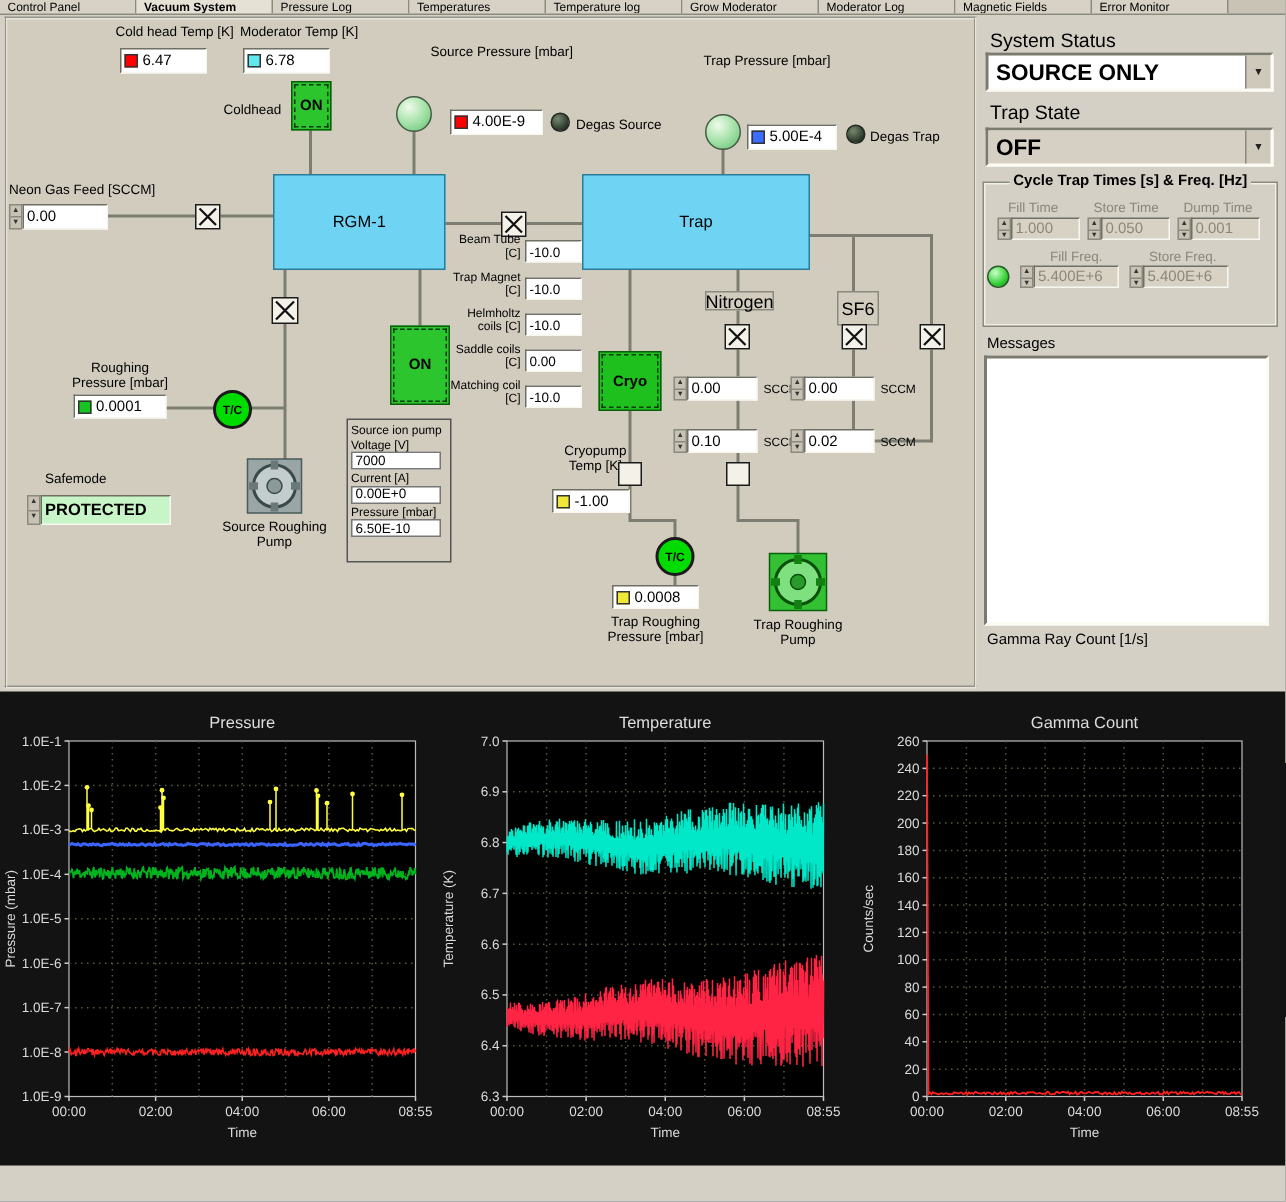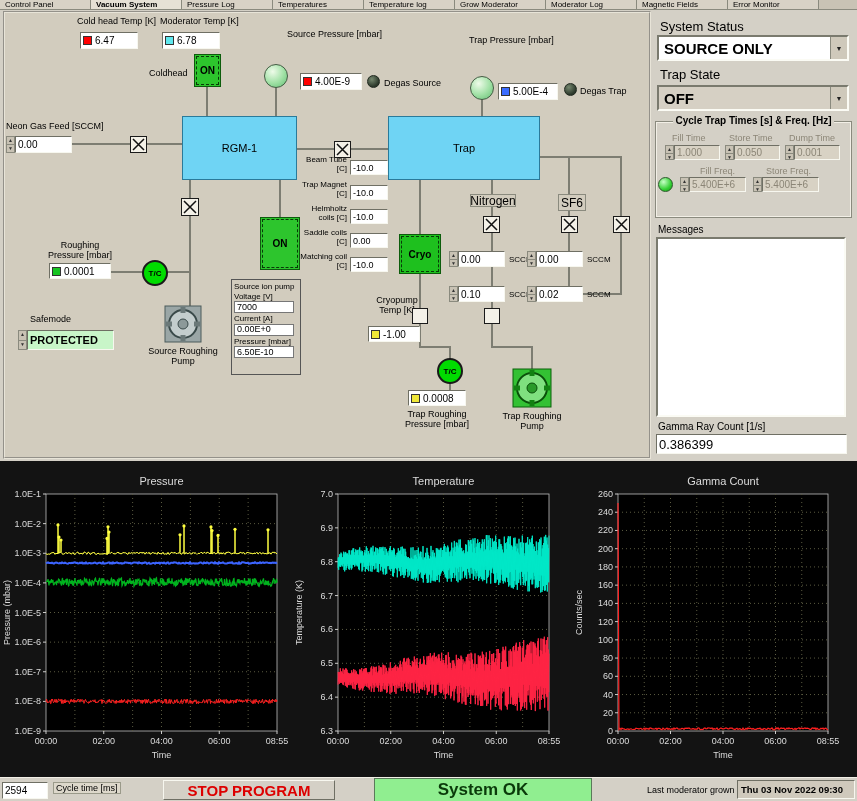--- a/index.html
+++ b/index.html
@@ -189,21 +189,21 @@
       <circle cx="19" cy="19" r="14" fill="#c3cdcd" stroke="#3a4a4a" stroke-width="2"></circle>
       <circle cx="19" cy="19" r="5" fill="#8c9999" stroke="#3a4a4a"></circle>
       <rect x="16.5" y="2" width="5" height="6" fill="#6a7878"></rect>
         <rect x="16.5" y="30" width="5" height="6" fill="#6a7878"></rect>
       <rect x="2" y="16.5" width="6" height="5" fill="#6a7878"></rect>
         <rect x="30" y="16.5" width="6" height="5" fill="#6a7878"></rect>
     </svg>
     <div class="lbl wrap ctr" style="left:136px;top:333px;width:84px">Source Roughing Pump</div>
 
     <div class="boxlbl" style="left:465px;top:181px;width:46px;height:13px">Nitrogen</div>
-    <div class="boxlbl" style="left:553px;top:181px;width:28px;height:17px">SF6</div>
+    <div class="boxlbl" style="left:553px;top:181px;width:28px;height:23px">SF6</div>
     <div class="valve" style="left:478px;top:203px;width:17px;height:17px">
         <svg width="13" height="13">
           <path d="M1 1L12 12M12 1L1 12" stroke="#111" stroke-width="1.5"></path>
         </svg>
       </div>
     <div class="valve" style="left:556px;top:203px;width:17px;height:17px">
         <svg width="13" height="13">
           <path d="M1 1L12 12M12 1L1 12" stroke="#111" stroke-width="1.5"></path>
         </svg>
       </div>
@@ -324,23 +324,20 @@
     <div class="arrows">
         <span>▲</span>
         <span>▼</span>
       </div>
     <div class="stepfield">5.400E+6</div>
   </div>
 
   <div class="lbl" style="left:658px;top:224px;font-size:10px">Messages</div>
   <div class="msgbox" style="left:656px;top:237px;width:190px;height:180px"></div>
   <div class="lbl" style="left:658px;top:421px;font-size:10px">Gamma Ray Count [1/s]</div>
-  <div class="field" style="left:656px;top:434px;width:191px;height:20px;font-size:13px">
-    <span>0.386399</span>
-  </div>
 
   <svg id="charts-svg" width="857" height="316" style="position:absolute;left:0;top:461px;background:var(--chart-area-bg,#131313)">
       <g>
         <rect x="46" y="33" width="231" height="237" fill="#000000" stroke="#bdbdbd" stroke-width="0.8"></rect>
         <line x1="74.875" y1="33" x2="74.875" y2="270" stroke="#5a5a40" stroke-width="1" stroke-dasharray="1,3"></line>
         <line x1="103.75" y1="33" x2="103.75" y2="270" stroke="#5a5a40" stroke-width="1" stroke-dasharray="1,3"></line>
         <line x1="132.625" y1="33" x2="132.625" y2="270" stroke="#5a5a40" stroke-width="1" stroke-dasharray="1,3"></line>
         <line x1="161.5" y1="33" x2="161.5" y2="270" stroke="#5a5a40" stroke-width="1" stroke-dasharray="1,3"></line>
         <line x1="190.375" y1="33" x2="190.375" y2="270" stroke="#5a5a40" stroke-width="1" stroke-dasharray="1,3"></line>
         <line x1="219.25" y1="33" x2="219.25" y2="270" stroke="#5a5a40" stroke-width="1" stroke-dasharray="1,3"></line>
@@ -507,23 +504,13 @@
         <text x="775.5" y="283" font-size="9" text-anchor="middle" fill="#dcdcdc" font-family="&quot;Liberation Sans&quot;, sans-serif">06:00</text>
         <line x1="828" y1="270" x2="828" y2="273" stroke="#cccccc" stroke-width="1"></line>
         <text x="828" y="283" font-size="9" text-anchor="middle" fill="#dcdcdc" font-family="&quot;Liberation Sans&quot;, sans-serif">08:55</text>
         <text x="723" y="24" font-size="11" text-anchor="middle" fill="#dcdcdc" font-family="&quot;Liberation Sans&quot;, sans-serif">Gamma Count</text>
         <text x="723" y="297" font-size="9" text-anchor="middle" fill="#dcdcdc" font-family="&quot;Liberation Sans&quot;, sans-serif">Time</text>
         <text x="582" y="151.5" font-size="9" text-anchor="middle" fill="#dcdcdc" font-family="&quot;Liberation Sans&quot;, sans-serif" transform="rotate(-90 582 151.5)">Counts/sec</text>
         <polyline points="618,42.1 619,268.4 620,267.3 621,268.5 622,267.1 623,267.9 624,267.9 625,268.4 626,268.5 627,268.1 628,267.8 629,268.5 630,268.0 631,267.8 632,268.2 633,268.5 634,268.4 635,268.4 636,267.2 637,267.5 638,267.6 639,268.0 640,267.5 641,267.3 642,268.4 643,268.3 644,267.2 645,268.6 646,267.2 647,268.1 648,267.5 649,268.3 650,267.0 651,267.1 652,267.8 653,267.8 654,268.2 655,267.8 656,267.3 657,268.5 658,267.4 659,267.4 660,267.6 661,268.4 662,268.5 663,267.1 664,267.9 665,268.5 666,267.8 667,267.1 668,268.4 669,267.5 670,268.2 671,268.4 672,267.5 673,268.5 674,267.0 675,268.2 676,267.2 677,267.0 678,267.9 679,268.2 680,268.2 681,267.9 682,267.4 683,267.5 684,268.4 685,267.2 686,267.4 687,267.1 688,267.4 689,267.0 690,267.8 691,268.1 692,267.9 693,267.6 694,267.9 695,268.4 696,268.0 697,268.3 698,266.8 699,267.0 700,268.4 701,268.6 702,268.3 703,268.5 704,267.2 705,266.9 706,267.9 707,267.6 708,266.9 709,267.0 710,267.2 711,267.6 712,266.8 713,268.5 714,267.5 715,268.1 716,268.0 717,266.9 718,268.6 719,268.4 720,267.4 721,266.9 722,267.7 723,267.9 724,267.9 725,267.3 726,266.9 727,267.3 728,267.8 729,267.9 730,266.9 731,267.4 732,266.9 733,267.9 734,268.1 735,268.6 736,267.7 737,267.2 738,268.5 739,267.8 740,267.6 741,268.5 742,268.6 743,267.1 744,268.6 745,268.5 746,267.4 747,268.3 748,266.8 749,267.7 750,267.2 751,267.6 752,268.2 753,267.4 754,268.1 755,268.4 756,268.4 757,267.9 758,267.5 759,267.8 760,267.1 761,268.4 762,268.1 763,268.5 764,267.5 765,267.8 766,268.3 767,268.3 768,267.3 769,267.6 770,268.2 771,267.6 772,266.9 773,268.5 774,268.4 775,268.5 776,266.8 777,267.9 778,266.8 779,268.4 780,267.7 781,267.0 782,267.4 783,267.3 784,267.1 785,268.5 786,268.1 787,267.0 788,268.0 789,266.9 790,267.9 791,267.5 792,267.4 793,268.1 794,268.3 795,267.3 796,268.5 797,267.5 798,267.3 799,266.8 800,267.9 801,267.2 802,267.1 803,267.8 804,267.2 805,266.9 806,267.5 807,267.2 808,267.4 809,267.7 810,268.3 811,268.4 812,267.1 813,266.9 814,267.8 815,266.9 816,268.4 817,267.2 818,268.2 819,268.3 820,268.2 821,267.2 822,267.7 823,267.1 824,268.3 825,267.4 826,267.1 827,268.5 828,268.6" fill="none" stroke="#ff2020" stroke-width="1.2"></polyline>
       </g>
     </svg>
 
-  <div class="footer">
-    <div class="field" style="left:2px;top:4px;width:46px;height:17px">
-      <span>2594</span>
-    </div>
-    <div class="chip" style="left:53px;top:4px">Cycle time [ms]</div>
-    <div class="stopbtn" style="left:163px;top:2px;width:172px;height:20px">STOP PROGRAM</div>
-    <div class="sysok" style="left:374px;top:0;width:218px;height:24px">System OK</div>
-    <div class="lbl" style="left:647px;top:7px">Last moderator grown</div>
-    <div class="sunkf" style="left:737px;top:2px;width:118px;height:19px">Thu 03 Nov 2022 09:30</div>
-  </div>
 </div>
 
 </body></html>

